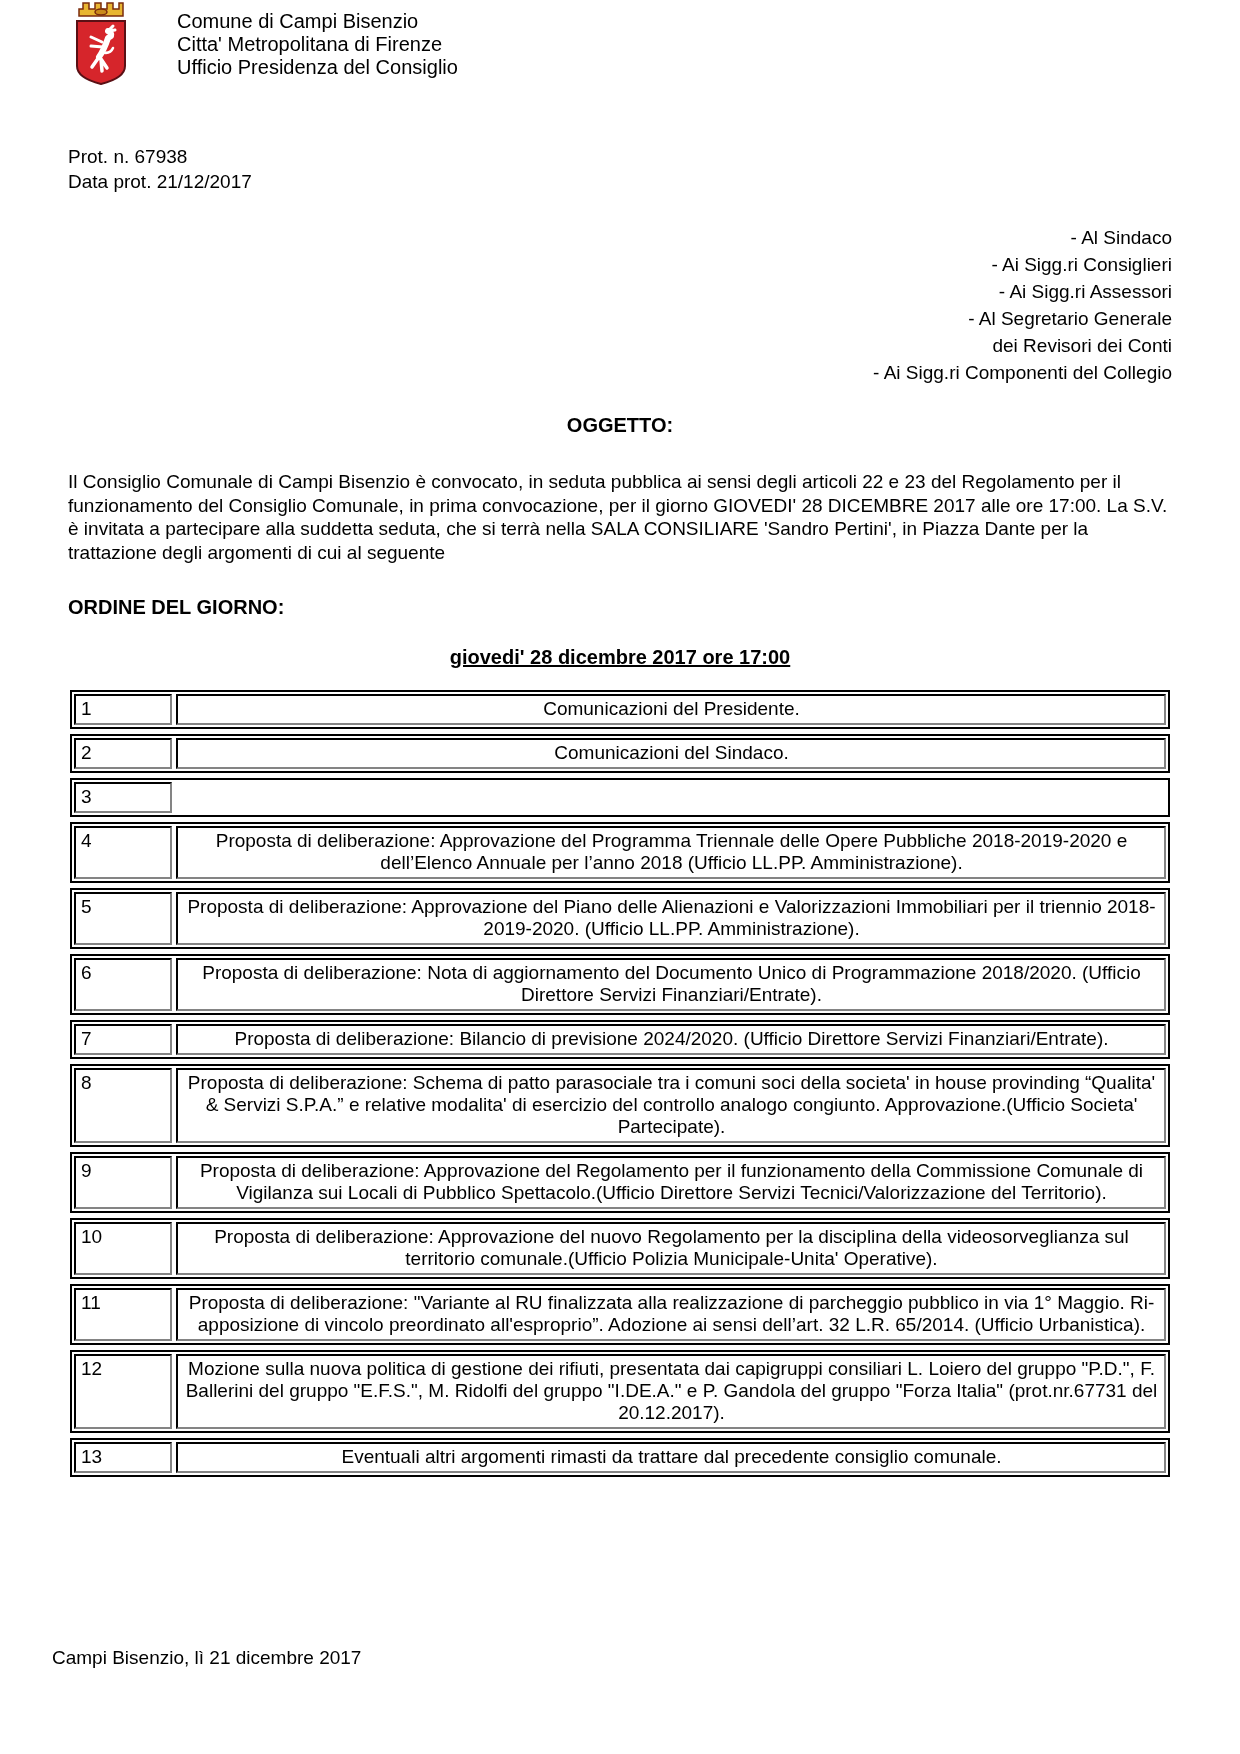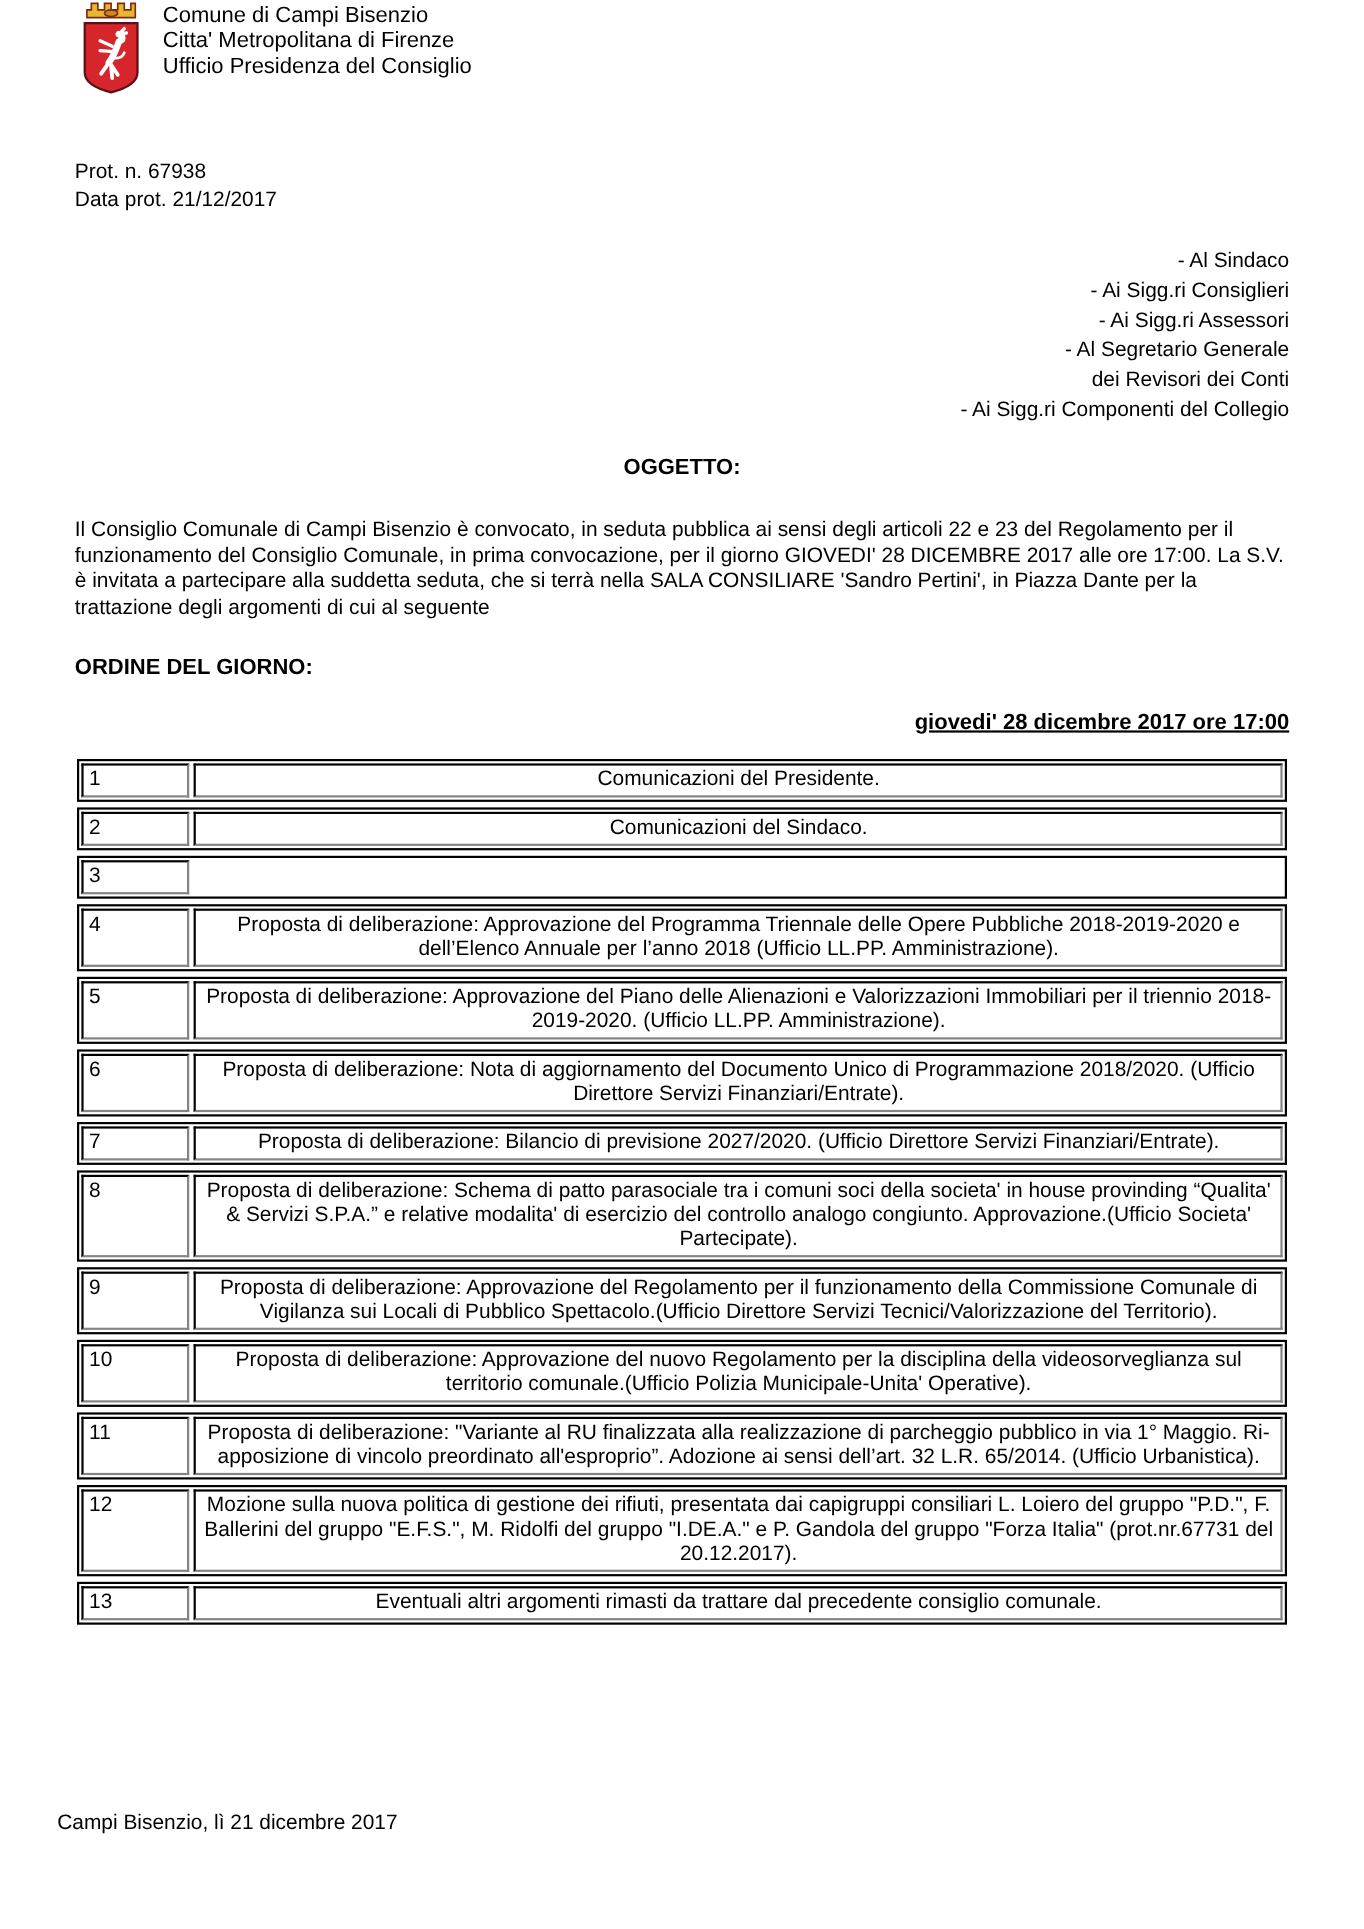--- a/index.html
+++ b/index.html
@@ -9,33 +9,33 @@
     width: 1240px;
     height: 1754px;
     background: #ffffff;
     font-family: "Liberation Sans", "DejaVu Sans", sans-serif;
     font-size: 19px;
     color: #000000;
     padding: 0 68px;
     overflow: hidden;
   }
   
-  .header { display: flex; align-items: flex-start; padding-top: 0; }
+  .header { display: flex; align-items: center; padding-top: 0; gap: 29px; }
   .logo-wrap { width: 66px; height: 86px; flex: 0 0 auto; }
   .header-text { margin-left: 14px; padding-top: 3px; font-size: 20px; line-height: 23px; }
   
   .prot-block { margin-top: 58px; line-height: 25px; }
   
   .recipients { margin-top: 30px; text-align: right; line-height: 27px; }
   
   .oggetto { margin-top: 28px; text-align: center; font-weight: bold; font-size: 20px; }
   .subject { margin-top: 29px; font-weight: bold; line-height: 24px; }
   .body-par { margin-top: 33px; line-height: 23.5px; }
   .odg-title { margin-top: 32px; font-weight: bold; font-size: 20px; }
-  .odg-date { margin-top: 27px; text-align: right; font-weight: bold; font-size: 20px; text-decoration: underline; }
+  .odg-date { margin-top: 27px; text-align: center; font-weight: bold; font-size: 20px; text-decoration: underline; }
   
   .agenda-table { margin-top: 21px; margin-left: 2px; margin-right: 2px; }
   .og-row {
     display: flex;
     border: 2px solid #000000;
     padding: 2px;
     gap: 4px;
     margin-bottom: 5px;
     background: #ffffff;
   }
@@ -127,21 +127,21 @@
       <div class="og-row">
         <div class="og-cell og-num">5</div>
         <div class="og-cell og-text">Proposta di deliberazione: Approvazione del Piano delle Alienazioni e Valorizzazioni Immobiliari per il triennio 2018-2019-2020. (Ufficio LL.PP. Amministrazione).</div>
       </div>
       <div class="og-row">
         <div class="og-cell og-num">6</div>
         <div class="og-cell og-text">Proposta di deliberazione: Nota di aggiornamento del Documento Unico di Programmazione 2018/2020. (Ufficio Direttore Servizi Finanziari/Entrate).</div>
       </div>
       <div class="og-row">
         <div class="og-cell og-num">7</div>
-        <div class="og-cell og-text">Proposta di deliberazione: Bilancio di previsione 2027/2020. (Ufficio Direttore Servizi Finanziari/Entrate).</div>
+        <div class="og-cell og-text">Proposta di deliberazione: Bilancio di previsione 2024/2020. (Ufficio Direttore Servizi Finanziari/Entrate).</div>
       </div>
       <div class="og-row">
         <div class="og-cell og-num">8</div>
         <div class="og-cell og-text">Proposta di deliberazione: Schema di patto parasociale tra i comuni soci della societa' in house provinding “Qualita' &amp; Servizi S.P.A.” e relative modalita' di esercizio del controllo analogo congiunto. Approvazione.(Ufficio Societa' Partecipate).</div>
       </div>
       <div class="og-row">
         <div class="og-cell og-num">9</div>
         <div class="og-cell og-text">Proposta di deliberazione: Approvazione del Regolamento per il funzionamento della Commissione Comunale di Vigilanza sui Locali di Pubblico Spettacolo.(Ufficio Direttore Servizi Tecnici/Valorizzazione del Territorio).</div>
       </div>
       <div class="og-row">

